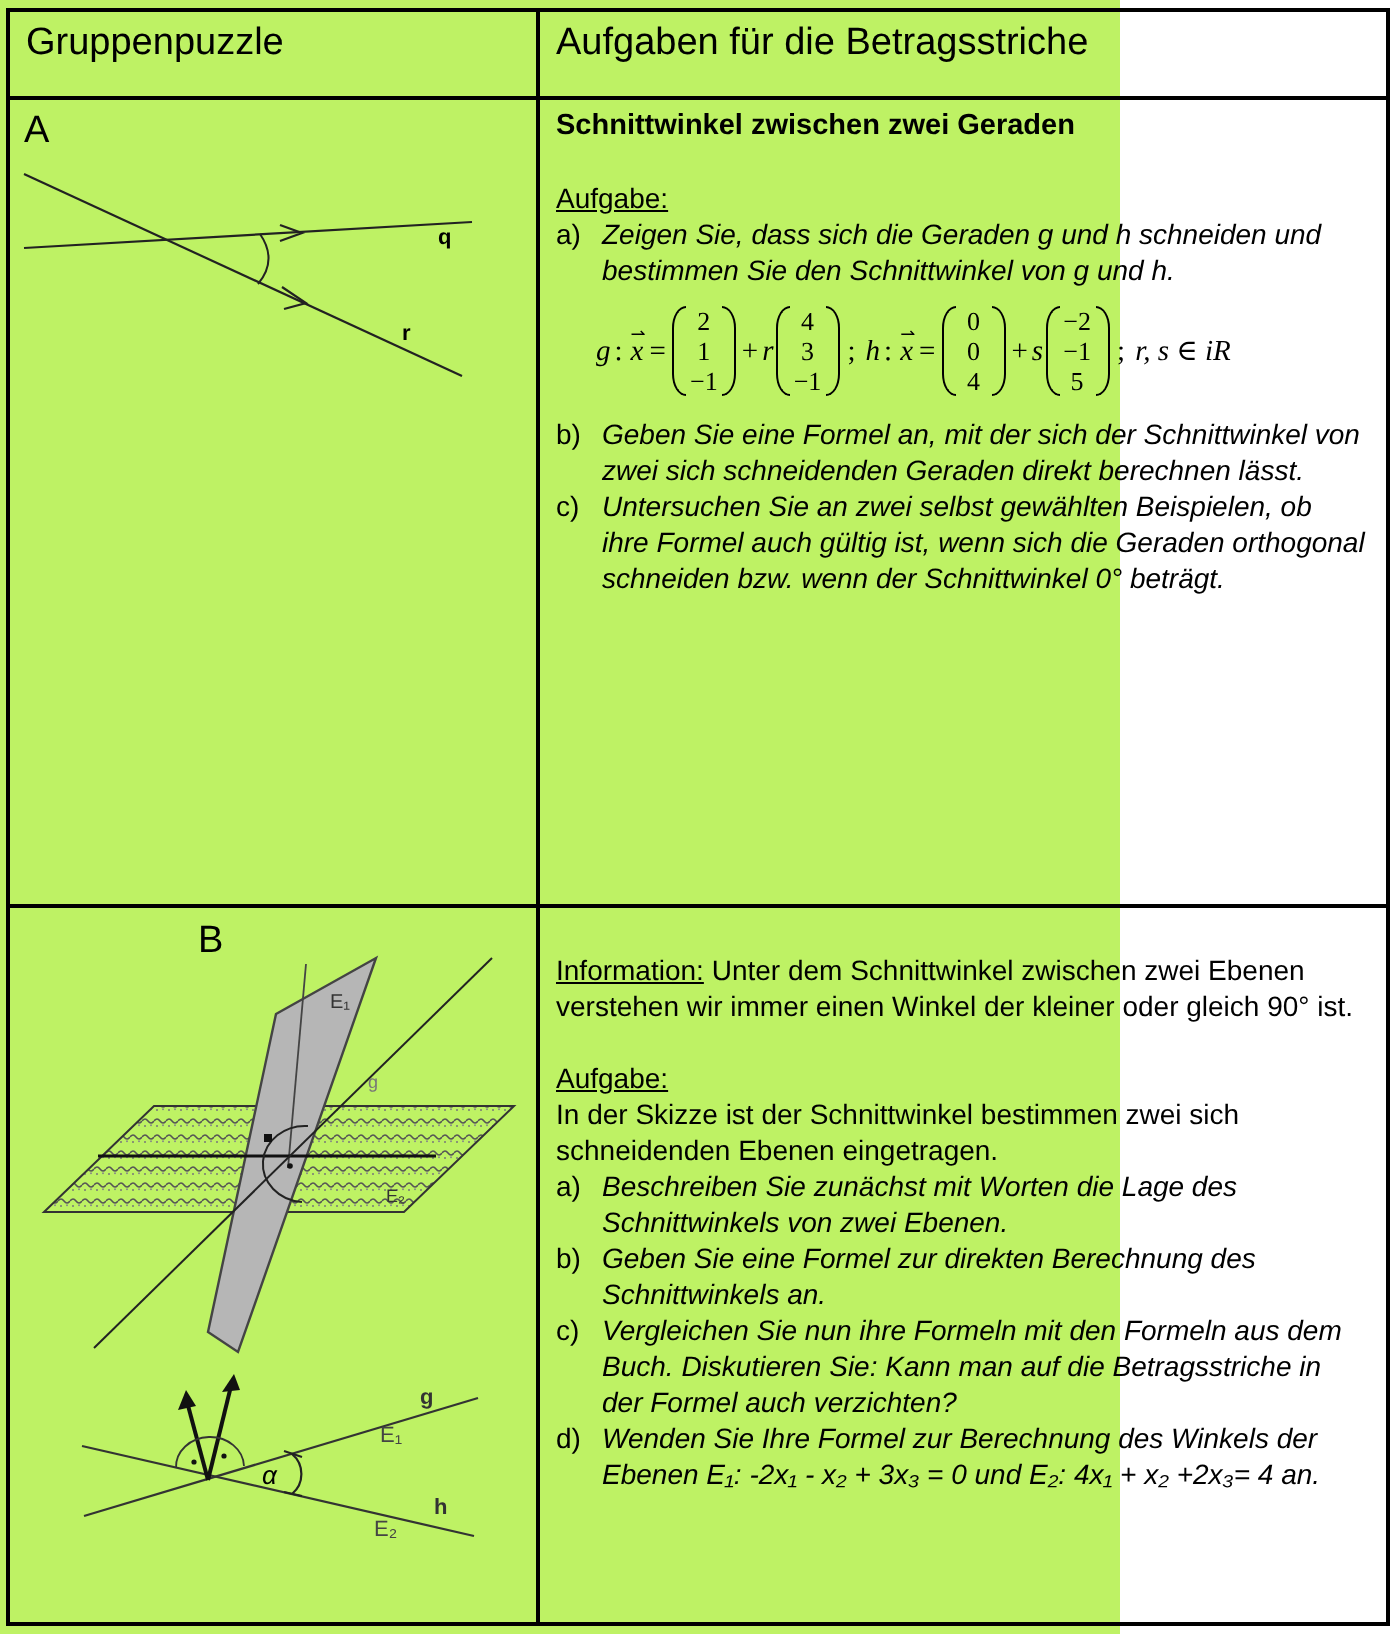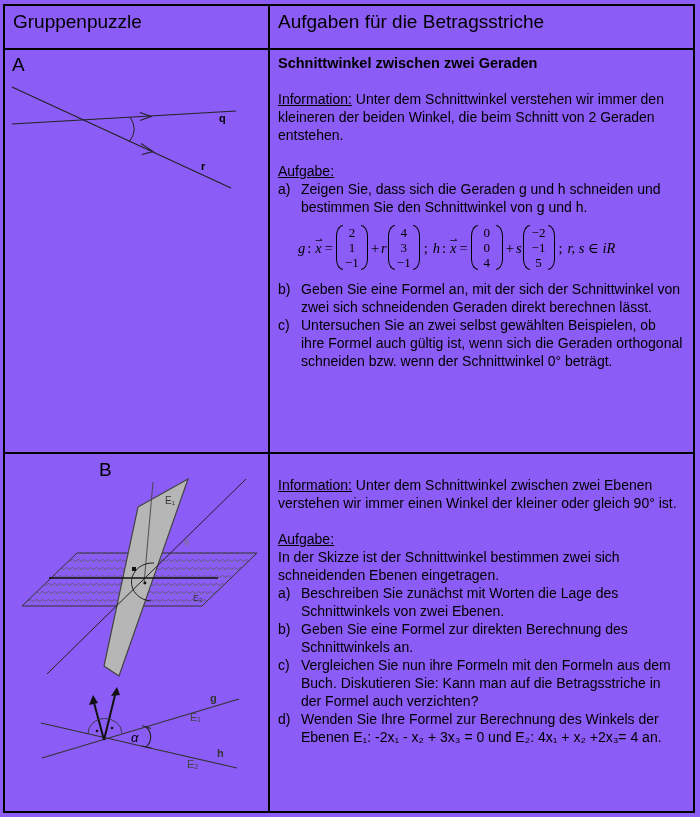--- a/index.html
+++ b/index.html
@@ -1,35 +1,35 @@
 <!DOCTYPE html>
 <html><head>
 <meta charset="utf-8">
 <style>
   html,body { margin:0; padding:0; background:#fff; }
   .page {
-    position:relative; width:700px; height:817px; background:#8b5cf6;
+    position:relative; width:560px; height:817px; background:#bef264;
     font-family:"Liberation Sans","DejaVu Sans",sans-serif; color:#000;
   }
   .tbl {
     position:absolute; left:3px; top:4px; width:692px; height:809px;
     border:2px solid #000; box-sizing:border-box;
     display:grid; grid-template-columns:265px 1fr; grid-template-rows:44px 404px 1fr;
   }
   .cell { box-sizing:border-box; overflow:hidden; }
   .bR { border-right:2px solid #000; }
   .bB { border-bottom:2px solid #000; }
   .hdr { font-size:19px; padding:5px 8px 0 8px; }
   .rcontent { padding:4px 10px 17px 8px; font-size:14px; line-height:18px; }
   .sec-title { font-weight:bold; font-size:14.5px; line-height:18px; }
   .u { text-decoration:underline; }
   .para { margin:18px 0 0 0; }
   .task { display:flex; margin:0; }
   .marker { width:23px; flex:0 0 23px; }
-  .ttext { flex:1; }
+  .ttext { flex:1;font-style:italic; }
   
   .formula {
     display:flex; align-items:center; margin:9px 0 10px 20px;
     font-family:"Liberation Serif","DejaVu Serif",serif; font-size:14.5px;
   }
   .mv { font-style:italic; }
   .tok { margin:0 2px; }
   .semi { margin:0 5px 0 3px; }
   .xv { position:relative; display:inline-block; margin:0 1px 0 2px; }
   .xarr { position:absolute; top:-8px; left:0px; font-size:9px; font-style:normal; font-family:"DejaVu Sans",sans-serif; }
@@ -66,21 +66,20 @@
         <path d="M136,93.5 L148,101.5 L137,104.5" fill="none" stroke="#222" stroke-width="1.1"></path>
         <path d="M125,67 Q134,80 124,92" fill="none" stroke="#222" stroke-width="1"></path>
         <text x="214" y="72" font-size="11" font-weight="bold">q</text>
         <text x="196" y="120" font-size="11" font-weight="bold">r</text>
       </svg>
     </div>
 
     <div class="cell bB rcontent">
       <div class="sec-title">Schnittwinkel zwischen zwei Geraden</div>
 
-      <p class="para"><span class="u">Information:</span> <span>Unter dem Schnittwinkel verstehen wir immer den kleineren der beiden Winkel, die beim Schnitt von 2 Geraden entstehen.</span></p>
 
       <p class="para"><span class="u">Aufgabe:</span></p>
 
       <div class="task">
         <span class="marker">a)</span>
         <span class="ttext">Zeigen Sie, dass sich die Geraden g und h schneiden und bestimmen Sie den Schnittwinkel von g und h.</span>
       </div>
 
       <div class="formula">
         <span class="mv">g</span>

